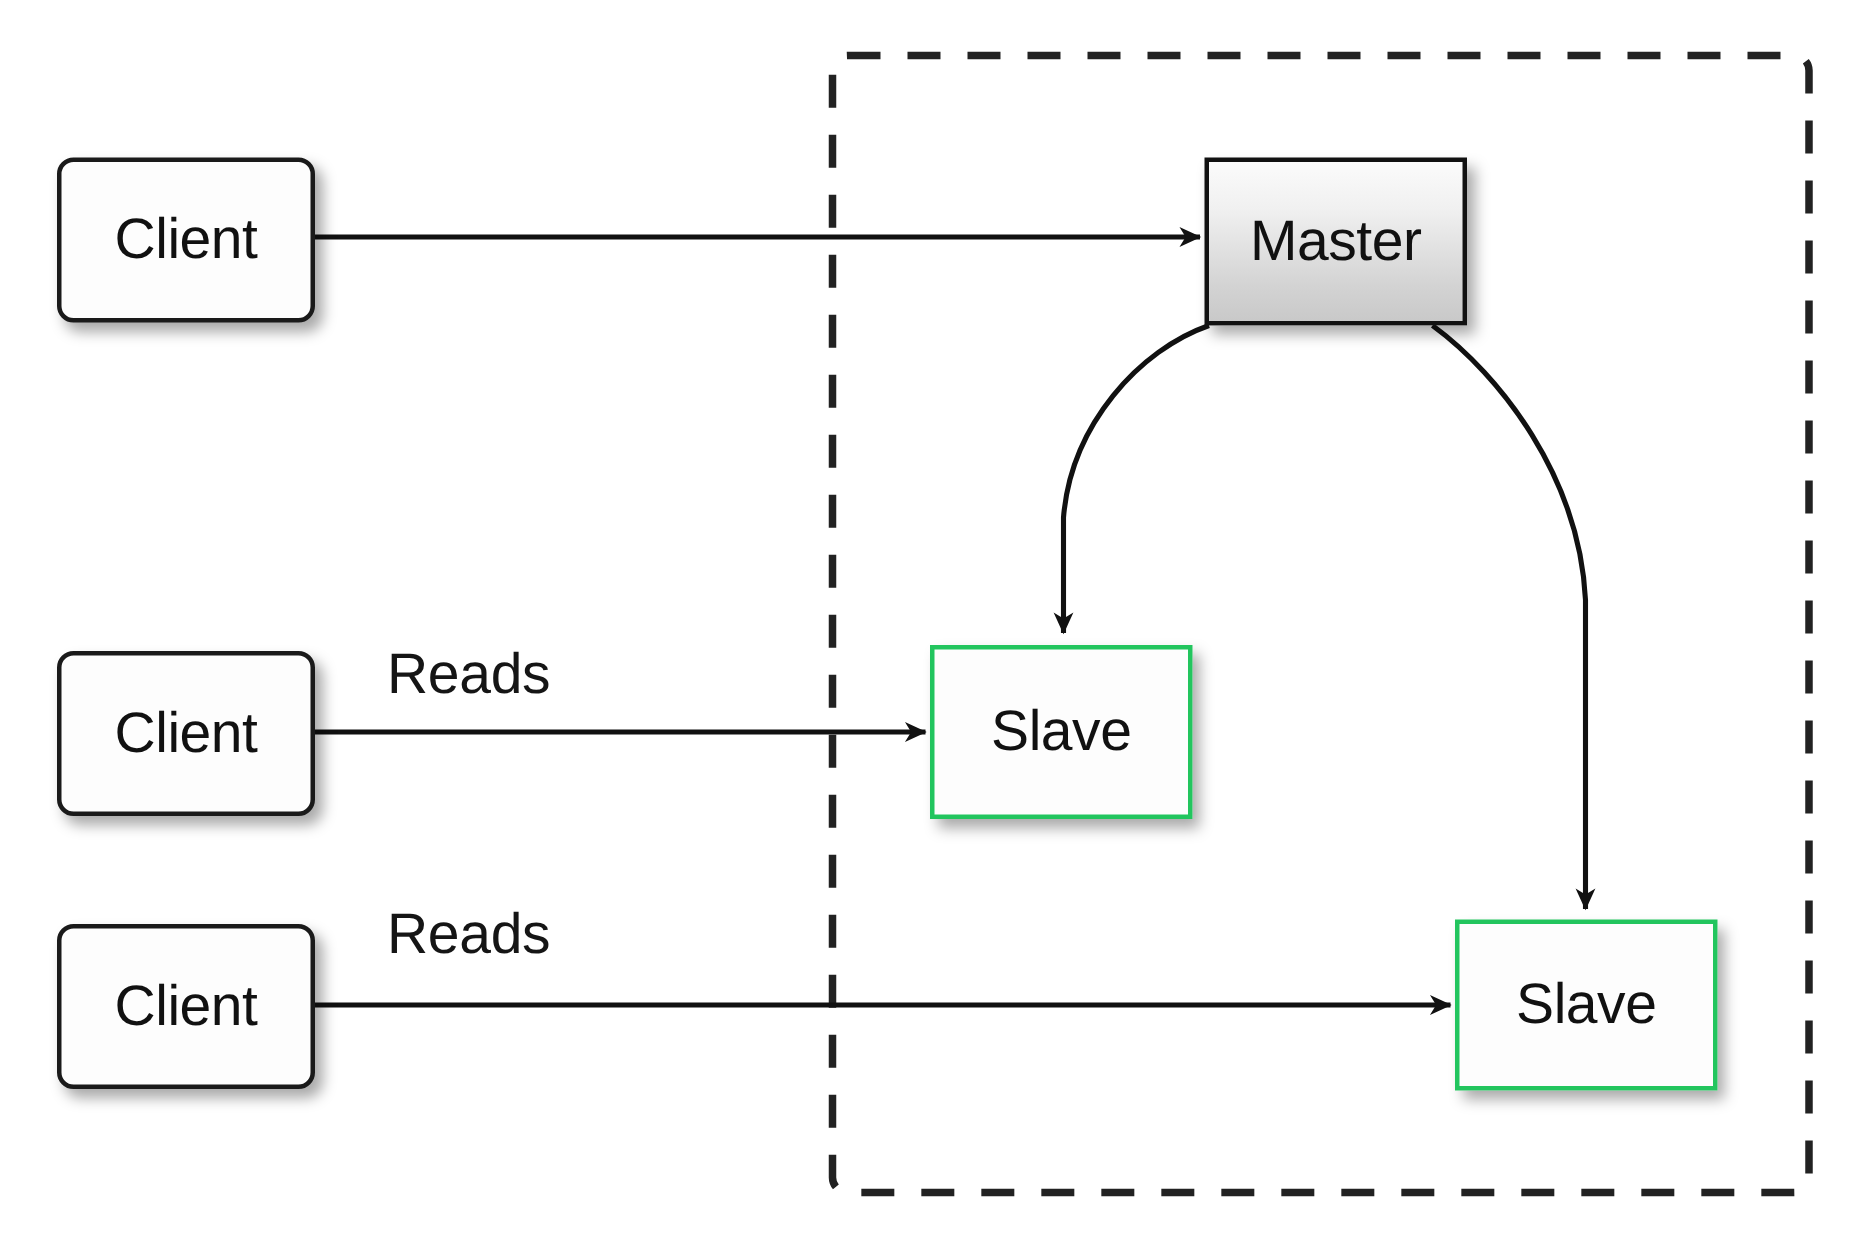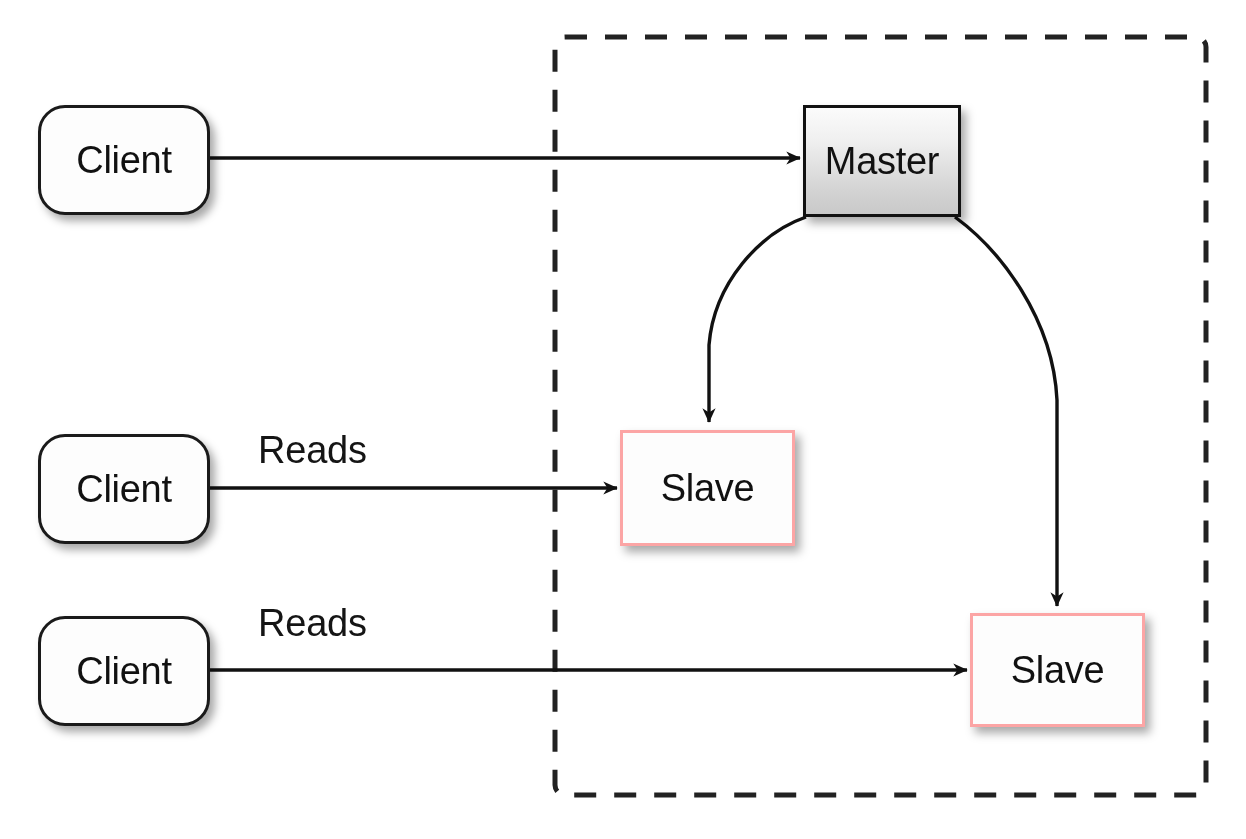--- a/index.html
+++ b/index.html
@@ -32,26 +32,26 @@
     display: flex;
     align-items: center;
     justify-content: center;
     font-family: "Liberation Sans", sans-serif;
     font-size: 38px;
     color: #111111;
     letter-spacing: -0.3px;
   }
   .node-client {
     border: 3px solid #1a1a1a;
-    border-radius: 27px;
+    border-radius: 11px;
     background: #fdfdfd;
     box-shadow: 5px 6px 9px rgba(0,0,0,0.34);
   }
   .node-slave {
-    border: 3px solid #fca5a5;
+    border: 3px solid #22c55e;
     background: #fdfdfd;
     box-shadow: 5px 6px 9px rgba(0,0,0,0.34);
   }
   .node-master {
     border: 3px solid #111111;
     background: linear-gradient(to bottom, #fbfbfb 0%, #f0f0f0 30%, #d3d3d3 78%, #c9c9c9 100%);
     box-shadow: 5px 6px 9px rgba(0,0,0,0.34);
   }
   .node-label {
     display: block;
@@ -106,21 +106,21 @@
   </div>
 
   <div class="node node-client" style="left:38px; top:434px; width:172px; height:110px;">
     <span class="node-label">Client</span>
   </div>
 
   <div class="node node-client" style="left:38px; top:616px; width:172px; height:110px;">
     <span class="node-label">Client</span>
   </div>
 
-  <div class="node node-master" style="left:803px; top:105px; width:158px; height:112px;justify-content:center;">
+  <div class="node node-master" style="left:803px; top:105px; width:175px; height:112px;justify-content:center;">
     <span class="node-label">Master</span>
   </div>
 
   <div class="node node-slave" style="left:620px; top:430px; width:175px; height:116px;">
     <span class="node-label">Slave</span>
   </div>
 
   <div class="node node-slave" style="left:970px; top:613px; width:175px; height:114px;">
     <span class="node-label">Slave</span>
   </div>

